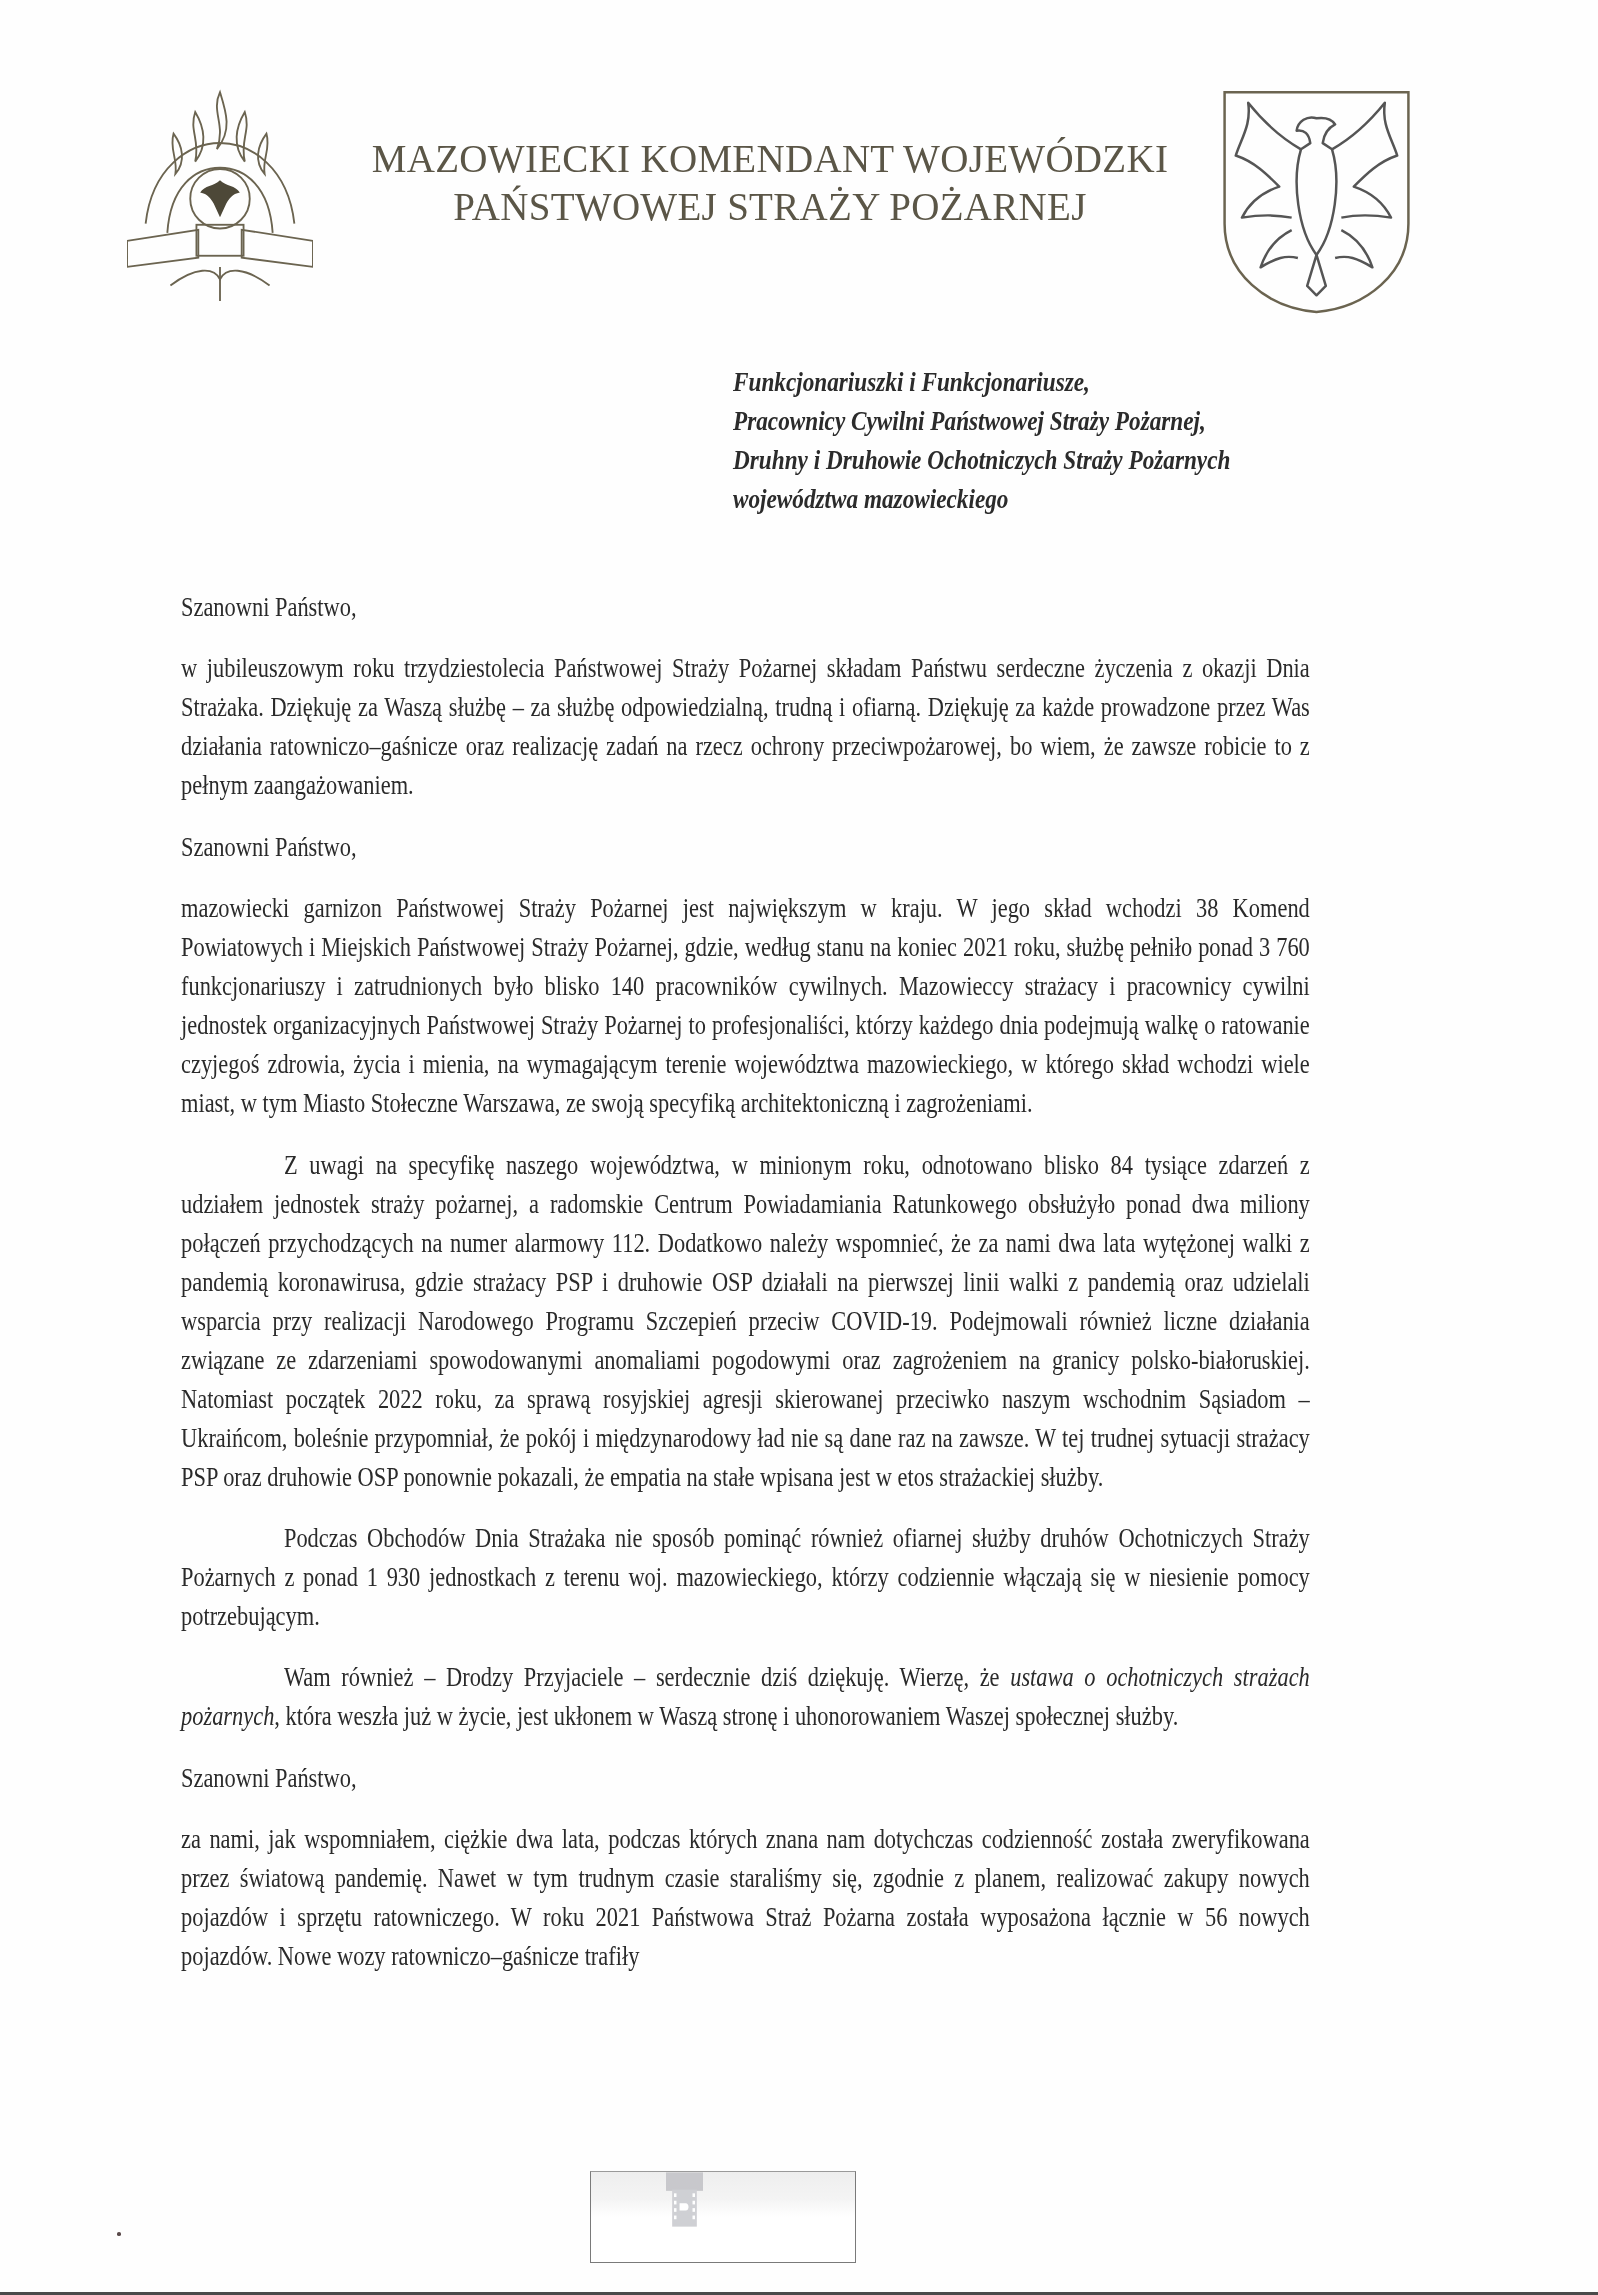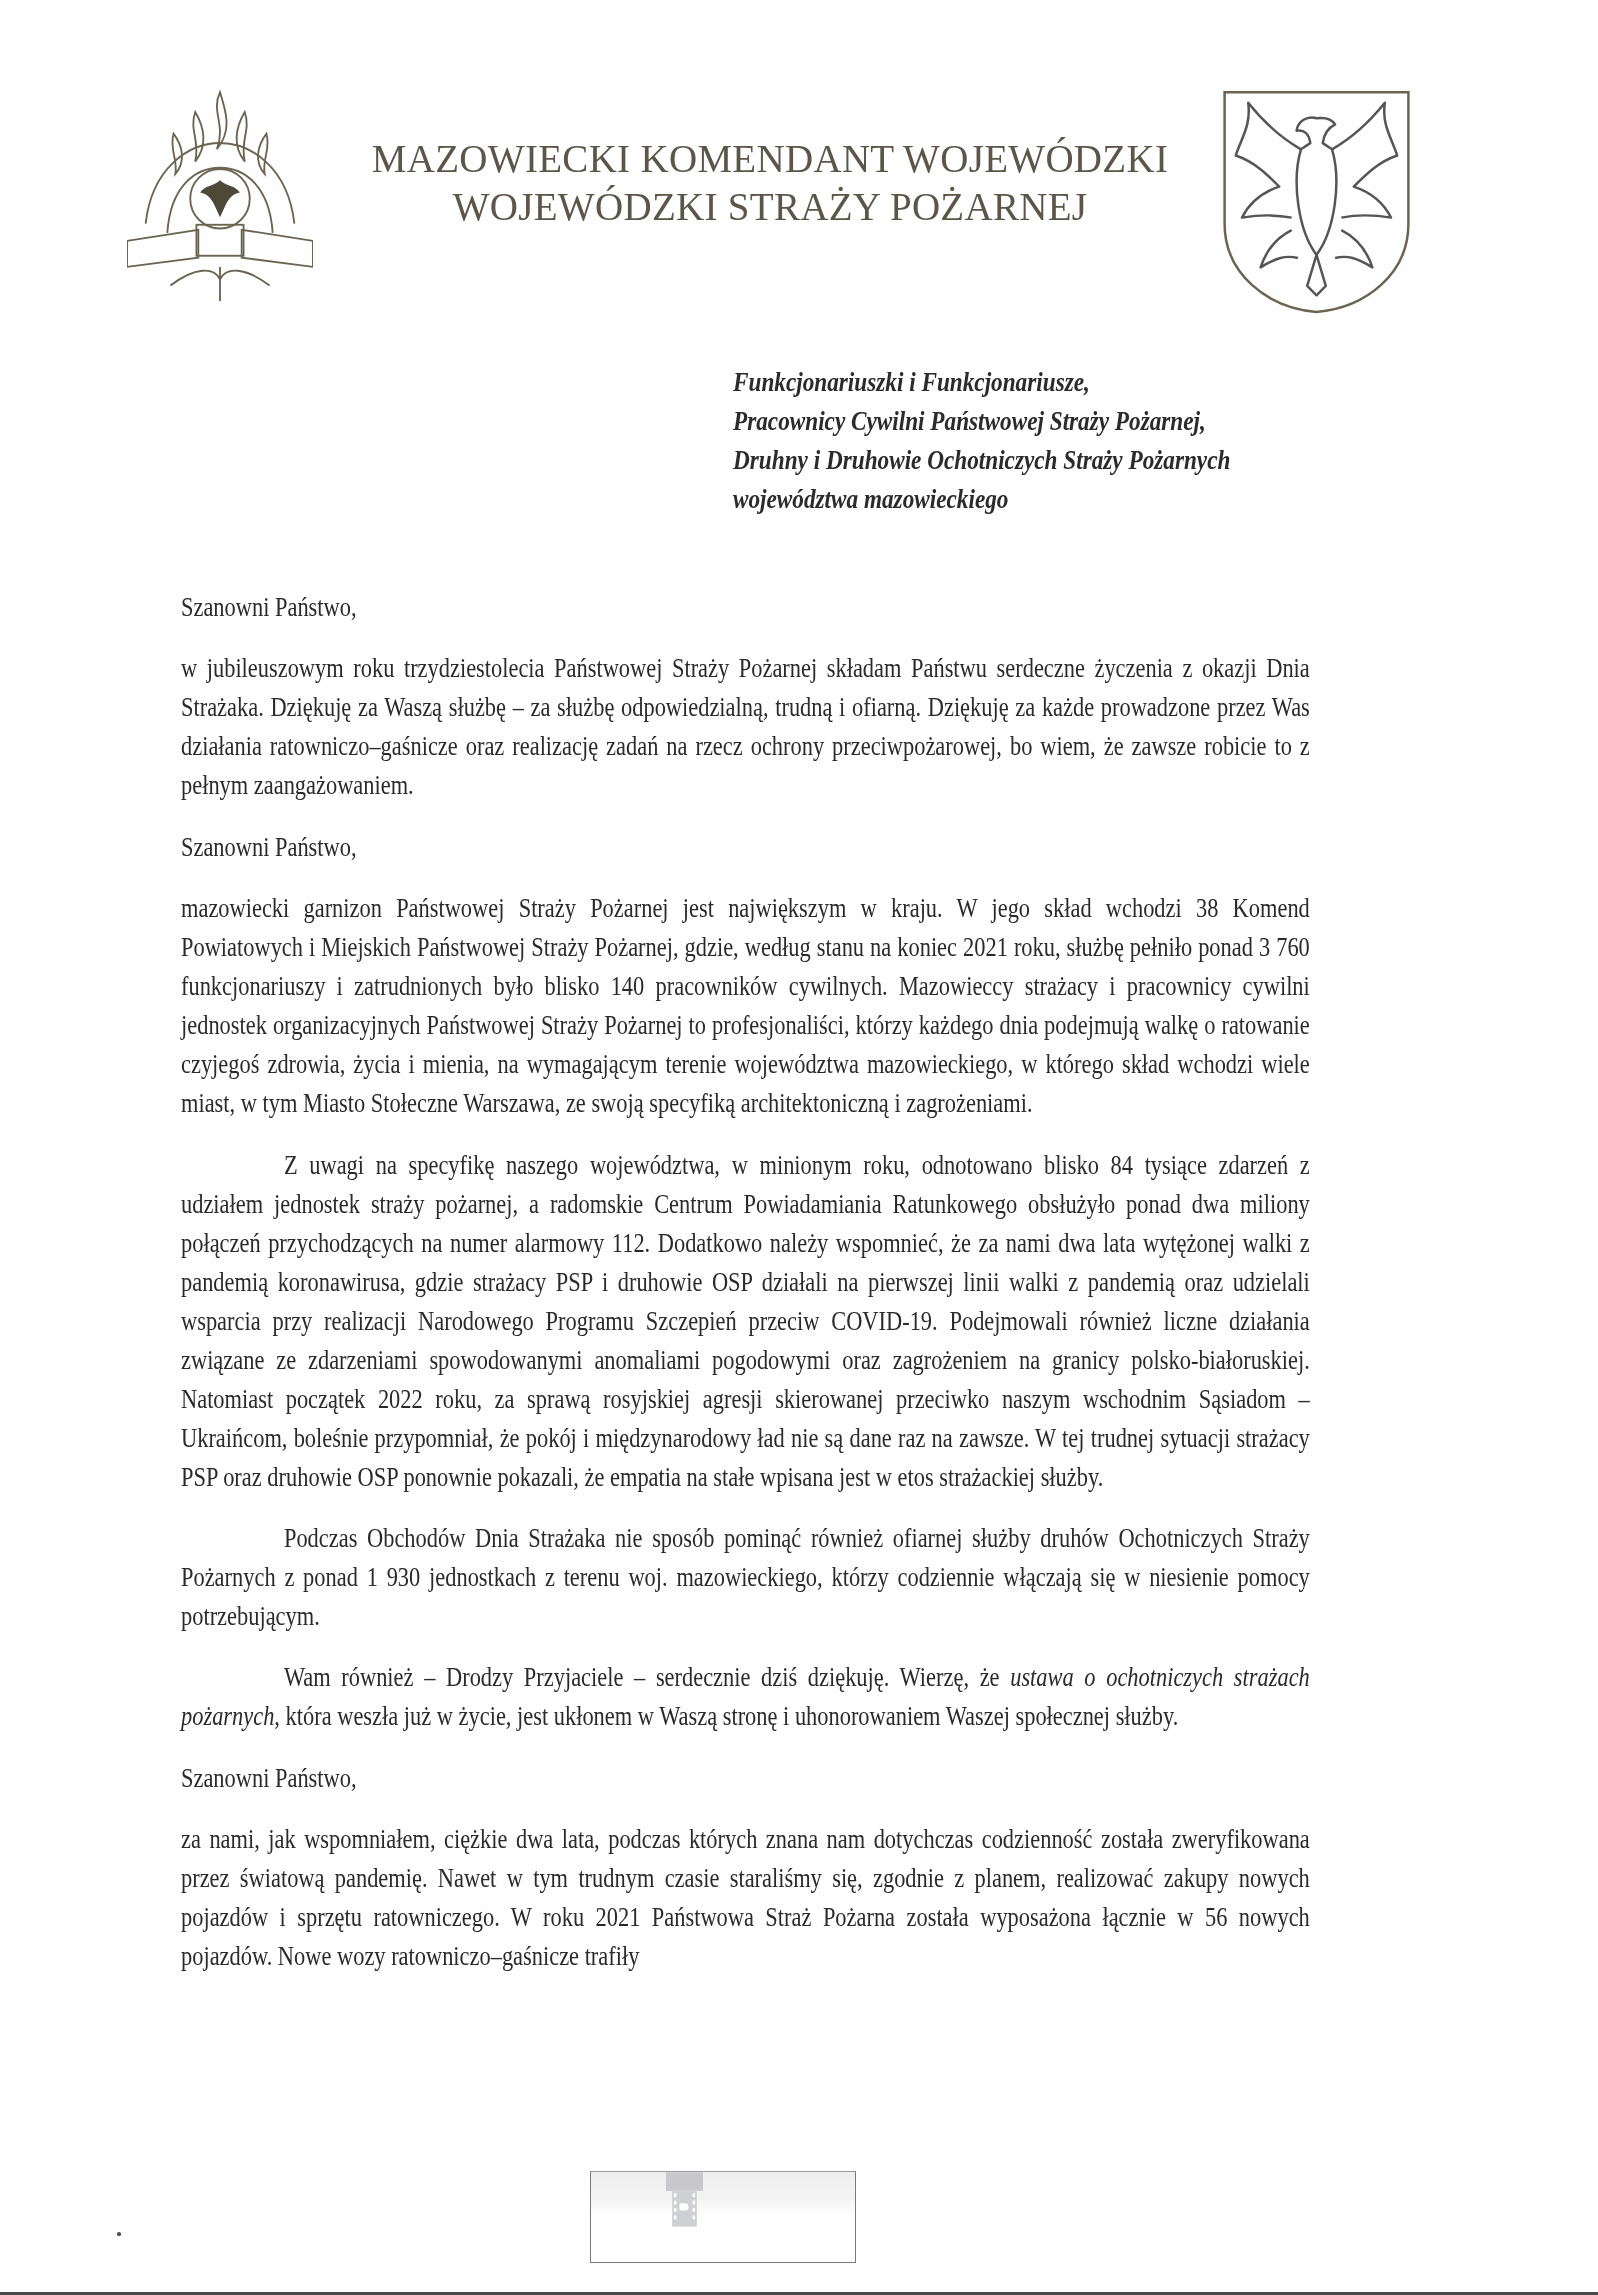--- a/index.html
+++ b/index.html
@@ -149,21 +149,21 @@
       <path d="M70 330 C110 300 140 300 150 320 C160 300 190 300 230 330"></path>
       <path d="M150 300 L150 355"></path>
     </g>
     <g fill="#4d4838">
       <path d="M150 160 C140 170 125 168 118 180 C130 182 135 190 140 198 L150 220 L160 198 C165 190 170 182 182 180 C175 168 160 170 150 160 Z"></path>
     </g>
   </svg>
 
   <div class="header-title">
     <div>MAZOWIECKI KOMENDANT WOJEWÓDZKI</div>
-    <div>WOJEWÓDZKI STRAŻY POŻARNEJ</div>
+    <div>PAŃSTWOWEJ STRAŻY POŻARNEJ</div>
   </div>
 
   <svg class="logo-coat" viewBox="0 0 320 380">
     <path d="M12 18 L308 18 L308 230 C308 310 240 365 160 372 C80 365 12 310 12 230 Z" fill="none" stroke="#6b6450" stroke-width="4"></path>
     <g fill="none" stroke="#555" stroke-width="4" stroke-linejoin="round">
       <path d="M160 60 C145 55 130 65 128 80 C140 78 148 85 150 100 L135 110 C120 160 130 240 160 280 C190 240 200 160 185 110 L170 100 C172 85 180 75 190 70 C185 62 175 58 160 60 Z"></path>
       <path d="M135 110 C100 90 70 60 50 35 C55 70 40 90 30 120 C60 130 80 150 100 170 C70 180 50 200 40 220 C70 215 95 215 120 220"></path>
       <path d="M185 110 C220 90 250 60 270 35 C265 70 280 90 290 120 C260 130 240 150 220 170 C250 180 270 200 280 220 C250 215 225 215 200 220"></path>
       <path d="M120 240 C100 250 80 270 70 300 C95 285 110 280 130 285"></path>
       <path d="M200 240 C220 250 240 270 250 300 C225 285 210 280 190 285"></path>

